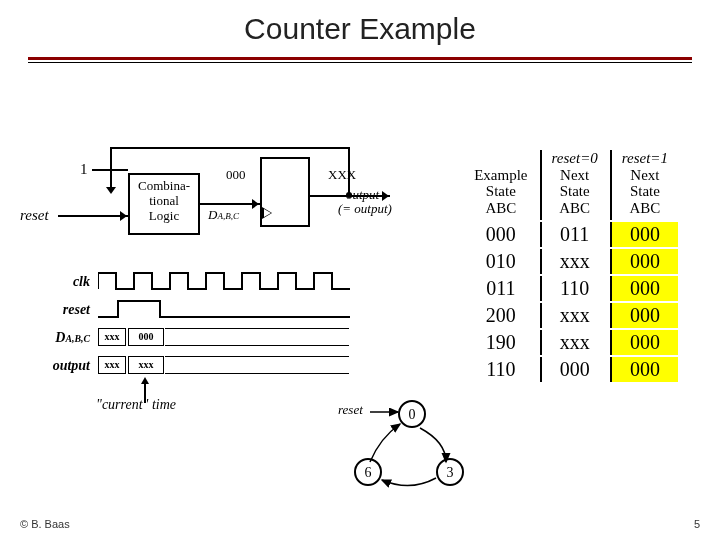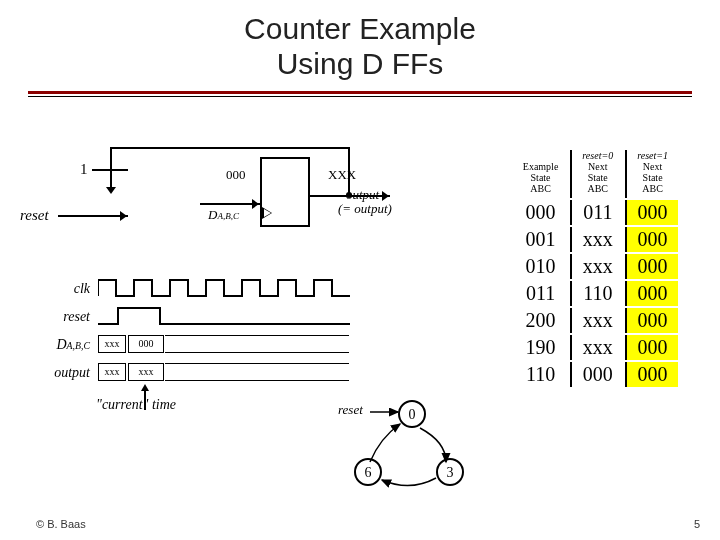--- a/index.html
+++ b/index.html
@@ -44,21 +44,21 @@
     border-left: 7px solid #fff;
   }
   .lbl { position: absolute; font-family: 'Times New Roman', serif; font-size: 15px; }
   .lbl.italic { font-style: italic; }
   .lbl.small { font-size: 13px; }
 
   
   .wire { position: absolute; background: #000; }
 
   
-  .timing { position: absolute; left: 50px; top: 275px; width: 330px; }
+  .timing { position: absolute; left: 50px; top: 268px; width: 330px; font-weight: bold; }
   .timing-row { display: flex; align-items: center; height: 28px; }
   .timing-label { width: 48px; text-align: right; padding-right: 8px; font-family: 'Times New Roman', serif; font-style: italic; font-size: 14px; }
   .timing-sig { flex: 1; height: 26px; position: relative; }
   .valbox {
     position: absolute; top: 3px; height: 18px; border: 1px solid #000;
     font-size: 10px; font-family: 'Times New Roman', serif; text-align: center; line-height: 16px;
   }
   .arrow-up {
     position: absolute; width: 2px; background: #000;
   }
@@ -70,55 +70,59 @@
 
   
   .graph { position: absolute; left: 340px; top: 400px; width: 140px; height: 110px; }
   .node {
     position: absolute; width: 28px; height: 28px; border: 2px solid #000; border-radius: 50%;
     text-align: center; line-height: 26px; font-size: 14px; font-family: 'Times New Roman', serif;
   }
 
   
   .ttable { position: absolute; right: 40px; top: 148px; font-family: 'Times New Roman', serif; }
-  .ttable th { font-weight: normal; font-size: 10px; padding: 0 10px 4px 10px; text-align: center; line-height: 1.1; vertical-align: bottom; }
+  .ttable th { font-weight: normal; font-size: 15px; padding: 0 10px 4px 10px; text-align: center; line-height: 1.1; vertical-align: bottom; }
   .ttable td { font-size: 20px; text-align: center; padding: 0 10px; line-height: 1.25; }
   .ttable td.r1 { background: #ffff00; }
   .col-border { border-left: 2px solid #000; }
 
-  .footer-left { position: absolute; left: 20px; bottom: 10px; font-size: 11px; color: #333; font-family: Arial, sans-serif; margin-left: 16px; }
+  .footer-left { position: absolute; left: 20px; bottom: 10px; font-size: 11px; color: #333; font-family: Arial, sans-serif; }
   .footer-right { position: absolute; right: 20px; bottom: 10px; font-size: 11px; color: #333; font-family: Arial, sans-serif; }
 
   .sub { font-size: 0.7em; font-style: italic; }
 </style>
 </head>
 <body>
 
 <div class="title">
   <span>Counter Example</span><br>
-  <span>Using D FFs</span>
 </div>
 <div class="hr1"></div>
 <div class="hr2"></div>
 
 <div class="diagram">
 
   <div class="wire" style="left:60px; top:-8px; width:240px; height:2px;"></div>
   <div class="wire" style="left:60px; top:-8px; width:2px; height:45px;"></div>
   <div class="wire" style="left:298px; top:-8px; width:2px; height:50px;"></div>
 
   <div style="position:absolute; left:56px; top:32px; width:0;height:0;border-left:5px solid transparent;border-right:5px solid transparent;border-top:7px solid #000;"></div>
 
   <span class="lbl" style="left:30px; top:6px;">1</span>
   <div class="wire" style="left:42px; top:14px; width:36px; height:2px;"></div>
 
   <span class="lbl italic" style="left:-30px; top:52px;">reset</span>
   <div class="wire" style="left:8px; top:60px; width:70px; height:2px;"></div>
   <div style="position:absolute; left:70px; top:56px; width:0;height:0;border-top:5px solid transparent;border-bottom:5px solid transparent;border-left:7px solid #000;"></div>
 
+  <div class="logicbox">
+    <span>Combina-</span><br>
+    <span>tional</span><br>
+    <span>Logic</span>
+  </div>
 
   <div class="wire" style="left:150px; top:48px; width:60px; height:2px;"></div>
   <div style="position:absolute; left:202px; top:44px; width:0;height:0;border-top:5px solid transparent;border-bottom:5px solid transparent;border-left:7px solid #000;"></div>
 
   <span class="lbl italic small" style="left:158px; top:52px;">
     <span>D</span><span class="sub">A,B,C</span>
   </span>
 
   <span class="lbl small" style="left:176px; top:12px;">000</span>
 
@@ -222,25 +226,20 @@
       </th>
     </tr>
   </thead>
   <tbody id="trows">
       <tr>
         <td>000</td>
         <td class="col-border">011</td>
         <td class="col-border r1">000</td>
       </tr>
       <tr>
-        <td>001</td>
-        <td class="col-border">xxx</td>
-        <td class="col-border r1">000</td>
-      </tr>
-      <tr>
         <td>010</td>
         <td class="col-border">xxx</td>
         <td class="col-border r1">000</td>
       </tr>
       <tr>
         <td>011</td>
         <td class="col-border">110</td>
         <td class="col-border r1">000</td>
       </tr>
       <tr>

